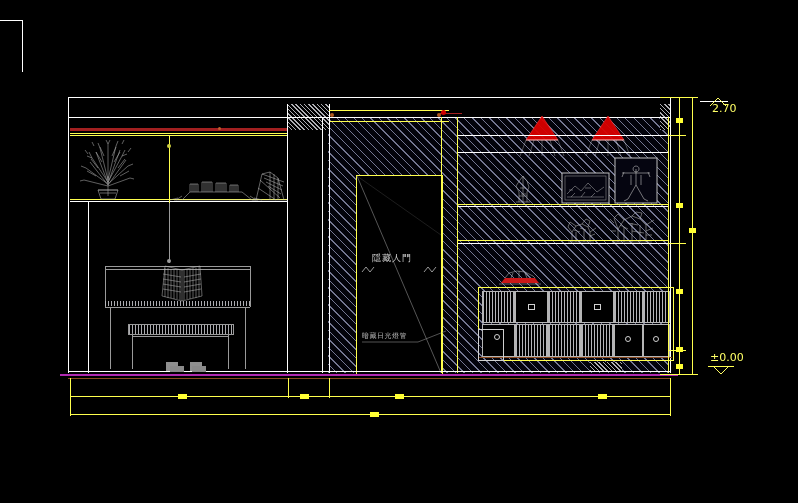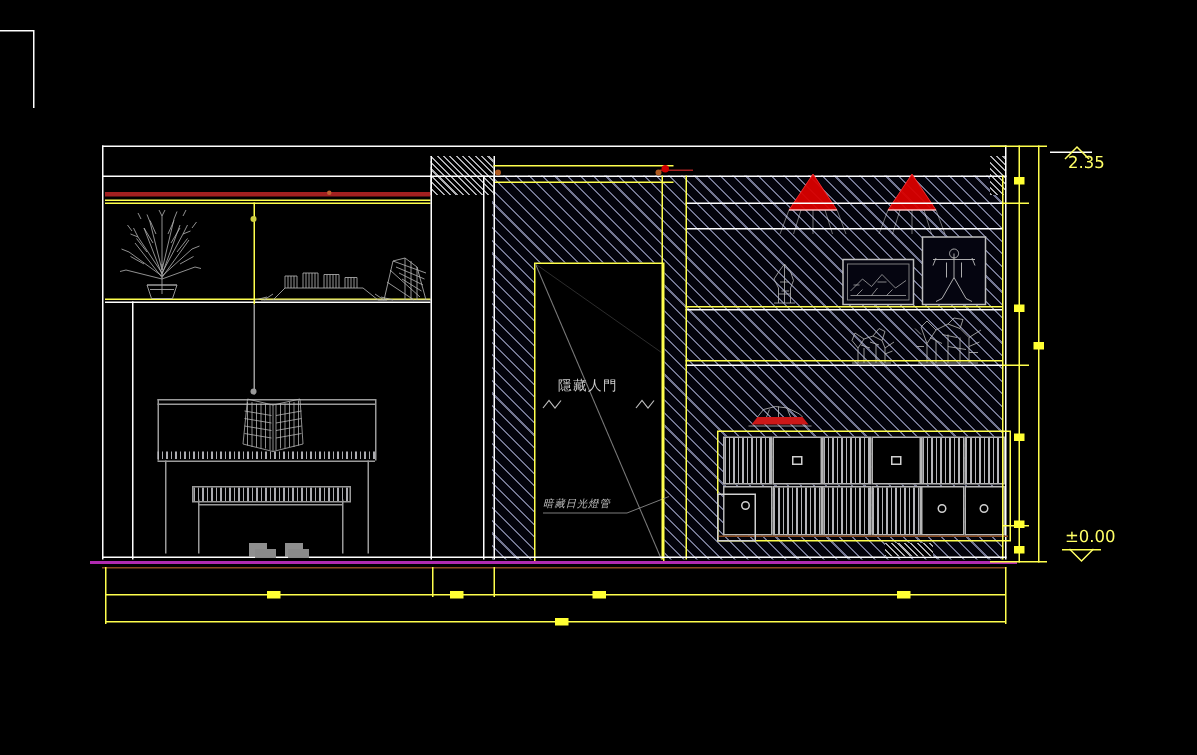--- a/index.html
+++ b/index.html
@@ -182,21 +182,21 @@
   <svg class="abs" style="left:356px;top:175px;width:86px;height:199px;" viewBox="0 0 86 199">
     <path d="M1 1 L85 198" stroke="#7a7a7a" stroke-width="0.7" fill="none"></path>
     <path d="M1 1 L85 60" stroke="#6a6a6a" stroke-width="0.5" fill="none" opacity="0.55"></path>
   </svg>
   <div class="cad-text" style="left:372px;top:254px;font-size:9px;color:#cfcfcf;letter-spacing:1px;">隱藏人門</div>
   <svg class="abs" style="left:362px;top:262px;width:78px;height:18px;" viewBox="0 0 78 18">
     <path d="M0 10 l4 -5 l4 5 l4 -5" stroke="#bdbdbd" stroke-width="0.8" fill="none"></path>
     <path d="M62 10 l4 -5 l4 5 l4 -5" stroke="#bdbdbd" stroke-width="0.8" fill="none"></path>
   </svg>
 
-  <div class="cad-text" style="left:362px;top:332px;font-size:7px;color:#bdbdbd;letter-spacing:0.5px;font-style:italic;">暗藏日光燈管</div>
+  <div class="cad-text" style="left:362px;top:332px;font-size:7px;color:#bdbdbd;letter-spacing:0.5px;">暗藏日光燈管</div>
   <svg class="abs" style="left:360px;top:330px;width:90px;height:28px;" viewBox="0 0 90 28">
     <path d="M2 12 L58 12 L86 1" stroke="#8a8a8a" stroke-width="0.6" fill="none"></path>
   </svg>
 
   <svg class="abs" style="left:520px;top:114px;width:44px;height:44px;" viewBox="0 0 44 44">
     <path d="M22 2 L6 26 L38 26 Z" fill="#d90000" opacity="0.95"></path>
     <path d="M22 2 L6 26 L38 26 Z" stroke="#ff3030" stroke-width="0.6" fill="none"></path>
     <path d="M6 26 L0 42 M38 26 L44 42 M22 26 L22 42 M14 26 L9 42 M30 26 L35 42" stroke="#ffffff" stroke-width="0.5" opacity="0.6" fill="none"></path>
     <path d="M6 26 L38 26" stroke="#ffffff" stroke-width="0.7"></path>
   </svg>
@@ -345,21 +345,21 @@
   <div class="tick-box2" style="left:676px;top:203px;"></div>
   <div class="tick-box2" style="left:676px;top:289px;"></div>
   <div class="tick-box2" style="left:676px;top:347px;"></div>
   <div class="tick-box2" style="left:676px;top:364px;"></div>
   <div class="tick-box2" style="left:689px;top:228px;"></div>
 
   <div class="hl abs" style="left:700px;top:101px;width:28px;"></div>
   <svg class="abs" style="left:708px;top:96px;width:20px;height:12px;" viewBox="0 0 20 12">
     <path d="M2 10 L10 2 L18 10" stroke="#ffff66" stroke-width="1" fill="none"></path>
   </svg>
-  <div class="dim-text" style="left:712px;top:104px;font-size:11px;">2.35</div>
+  <div class="dim-text" style="left:712px;top:104px;font-size:11px;">2.70</div>
 
   <div class="dim-text" style="left:710px;top:353px;font-size:11px;">
     <span>±</span><span>0.00</span>
   </div>
   <div class="hl-y abs" style="left:708px;top:366px;width:26px;"></div>
   <svg class="abs" style="left:712px;top:365px;width:18px;height:11px;" viewBox="0 0 18 11">
     <path d="M1 1 L9 9 L17 1" stroke="#ffff66" stroke-width="1" fill="none"></path>
   </svg>
 
   <div class="hl-y abs" style="left:660px;top:97px;width:8px;"></div>

